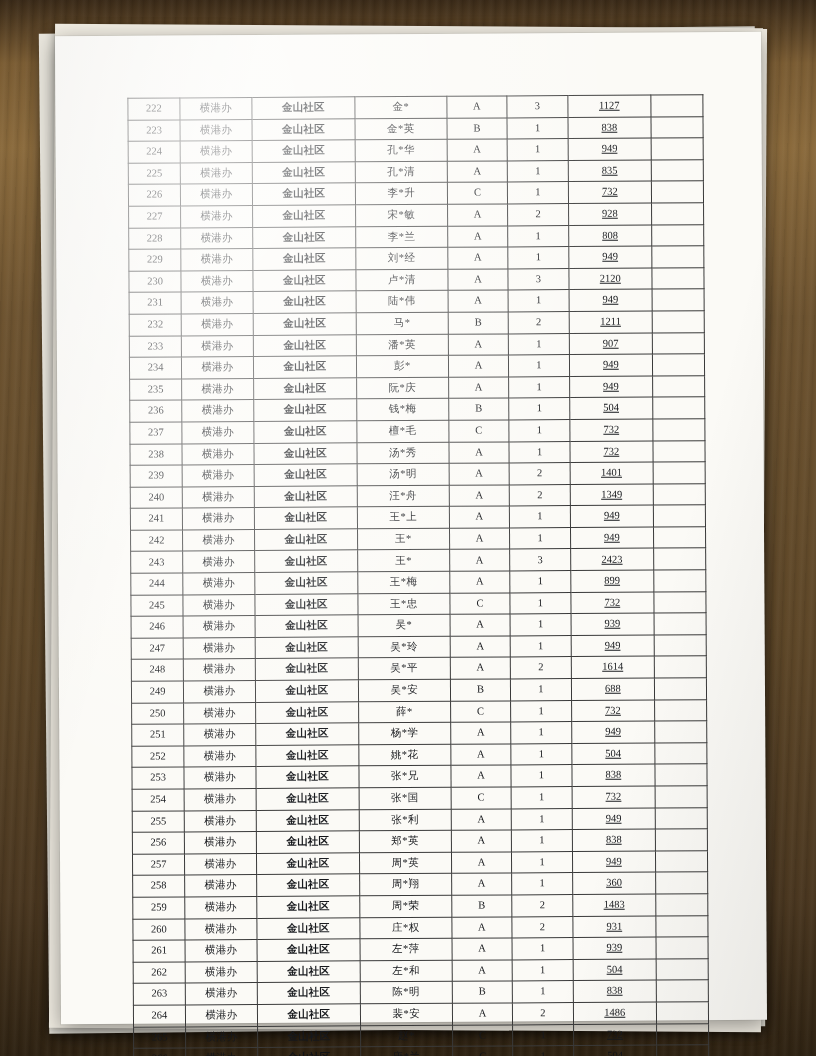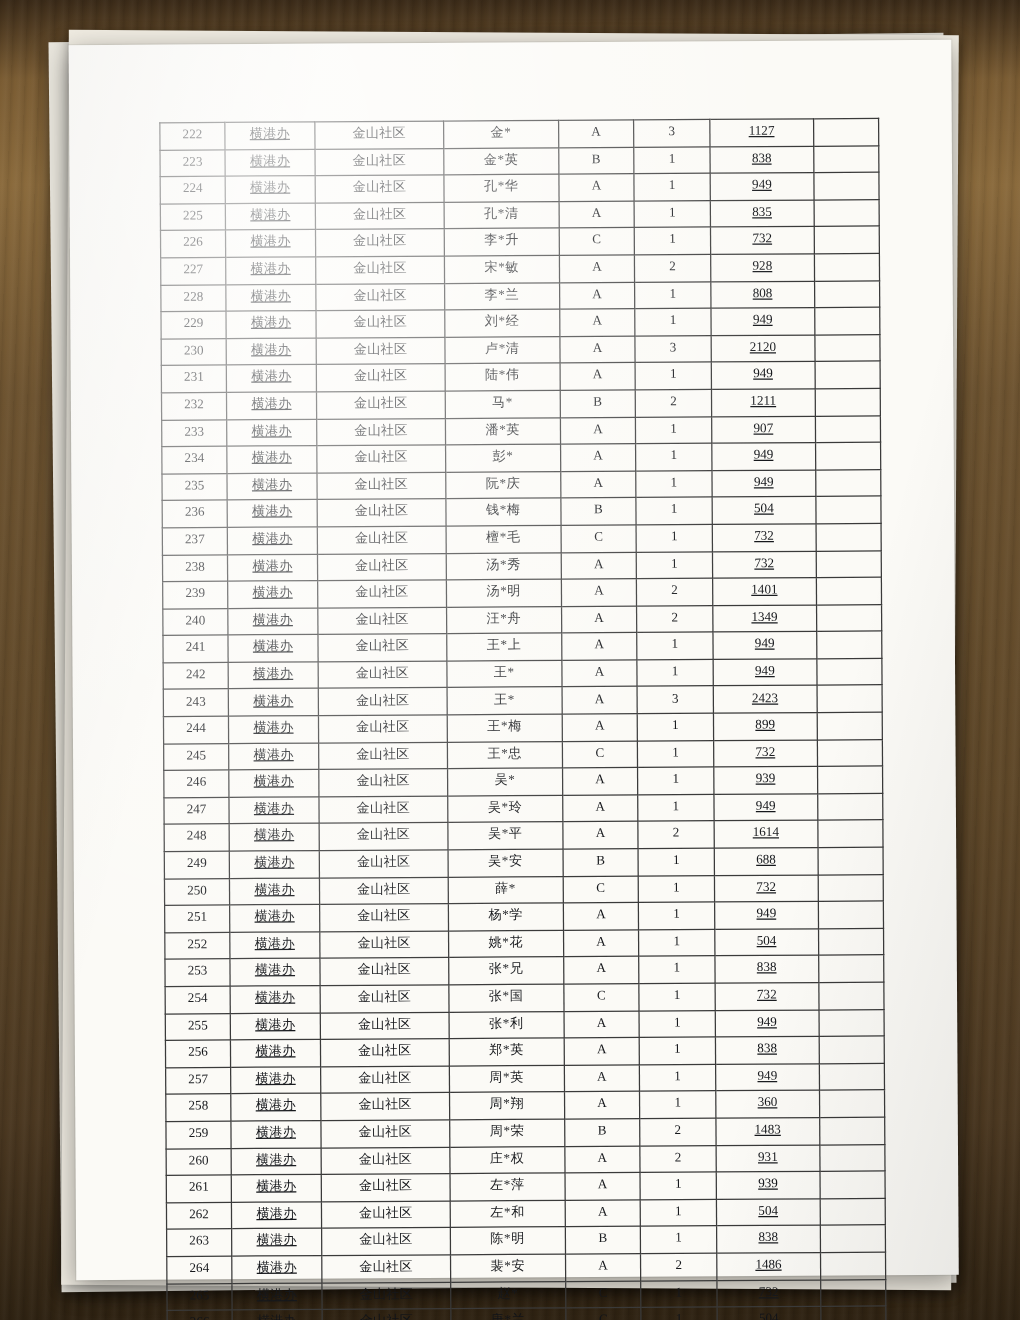--- a/index.html
+++ b/index.html
@@ -87,22 +87,22 @@
     text-align: center;
     vertical-align: middle;
     font-size: 10.5px;
     line-height: 1;
     color: #16181c;
     font-family: "Liberation Serif", serif;
     white-space: nowrap;
     overflow: hidden;
   }
   td.c-idx   { width: 9.0%;  font-family: "Liberation Serif", serif; font-size: 11px; margin-top: 40px; }
-  td.c-org   { width: 12.5%; font-size: 10.5px; letter-spacing: 0.2px; text-decoration: underline; }
-  td.c-comm  { width: 18.0%; font-size: 10.5px; letter-spacing: 0.2px; }
+  td.c-org   { width: 12.5%; font-size: 10.5px; letter-spacing: 0.2px; }
+  td.c-comm  { width: 18.0%; font-size: 10.5px; letter-spacing: 0.2px; font-weight: bold; }
   td.c-name  { width: 16.0%; font-size: 10.5px; letter-spacing: 0.5px; }
   td.c-grade { width: 10.5%; font-size: 10.5px; }
   td.c-cnt   { width: 10.5%; font-size: 10.5px; }
   td.c-amt   { width: 14.5%; font-size: 10.5px; text-decoration: underline; }
   td.c-blank { width: 9.0%; }
   
   table.data tr:nth-child(3n) td { color: #1b1d21; }
   table.data tr:nth-child(5n) td { color: #121418; }
 </style>
 </head>

